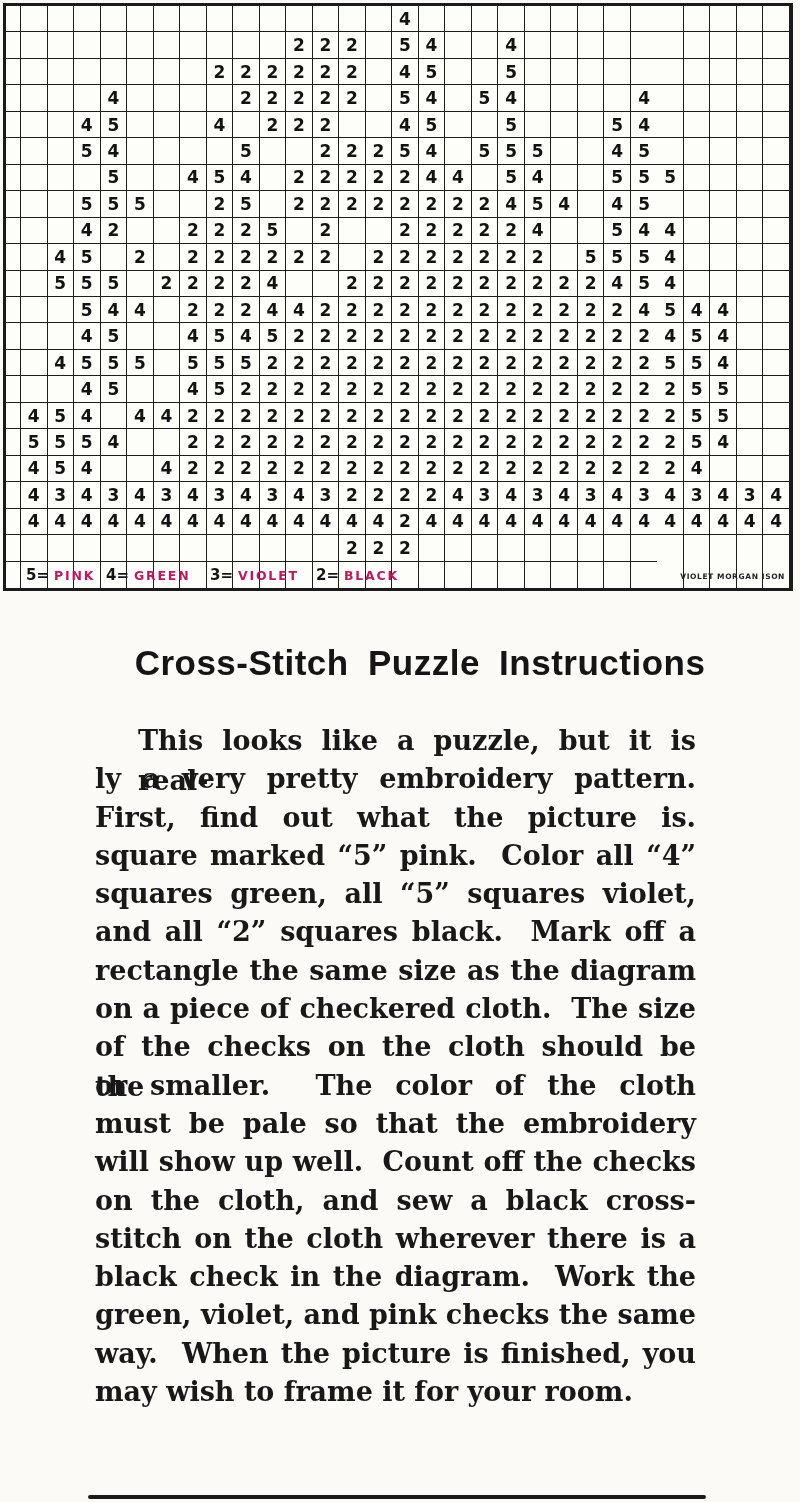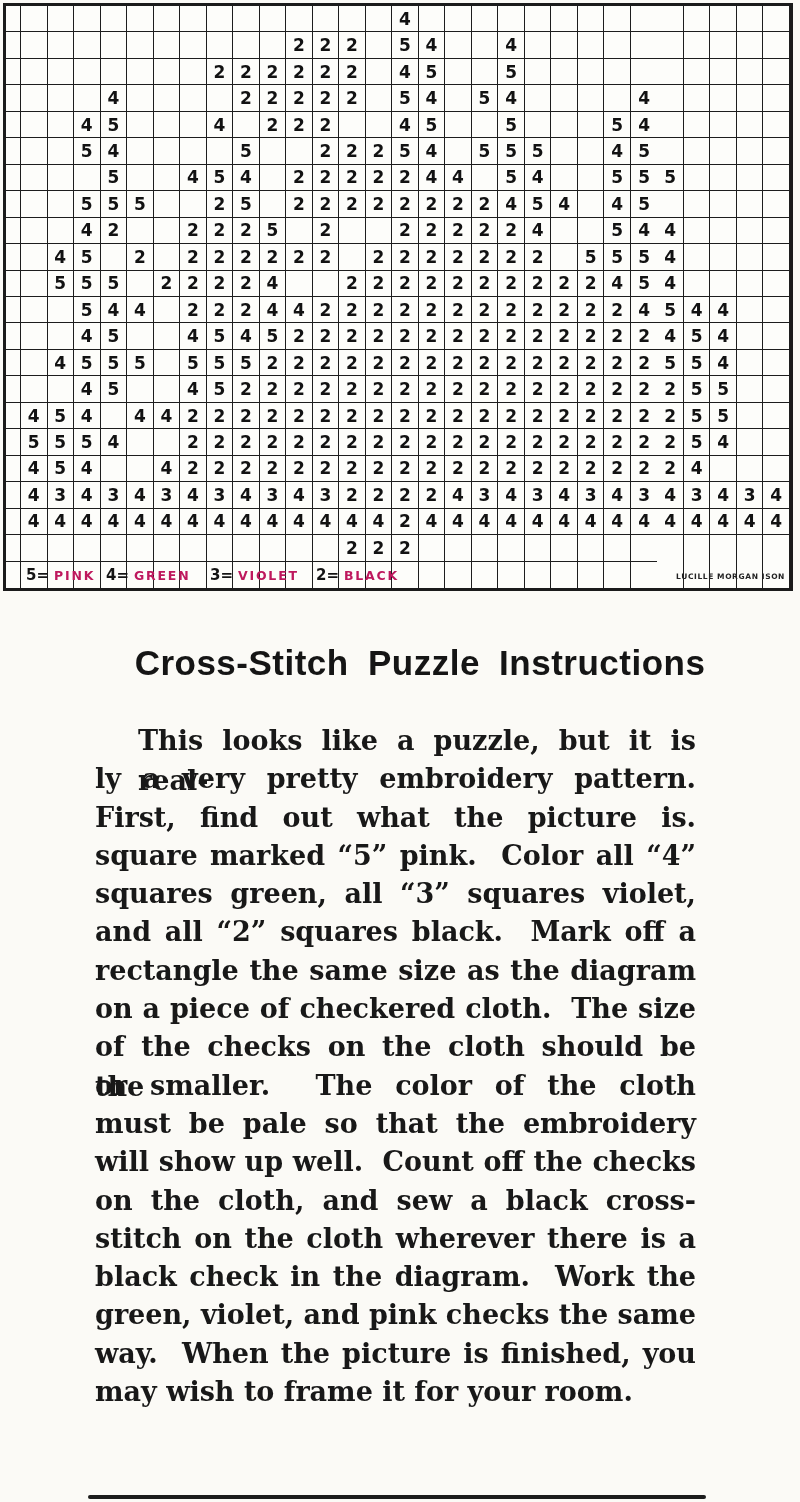--- a/index.html
+++ b/index.html
@@ -95,21 +95,21 @@
         <span class="legend-name">GREEN</span>
       </span>
     <span class="legend-item" style="left:204px">
         <span class="legend-key">3=</span>
         <span class="legend-name">VIOLET</span>
       </span>
     <span class="legend-item" style="left:310px">
         <span class="legend-key">2=</span>
         <span class="legend-name">BLACK</span>
       </span>
-    <span class="signature">LUCILLE MORGAN ISON</span>
+    <span class="signature">VIOLET MORGAN ISON</span>
   <div class="cell"></div>
       <div class="cell"></div>
       <div class="cell"></div>
       <div class="cell"></div>
       <div class="cell"></div>
       <div class="cell"></div>
       <div class="cell"></div>
       <div class="cell"></div>
       <div class="cell"></div>
       <div class="cell"></div>
@@ -766,21 +766,21 @@
     </div>
 
   <h1 class="title">Cross-Stitch Puzzle Instructions</h1>
 
   <div class="body-text" id="bodytext">
 
   <div class="line first">This looks like a puzzle, but it is real-</div>
       <div class="line">ly a very pretty embroidery pattern.</div>
       <div class="line">First, find out what the picture is.</div>
       <div class="line">square marked “5” pink.  Color all “4”</div>
-      <div class="line">squares green, all “3” squares violet,</div>
+      <div class="line">squares green, all “5” squares violet,</div>
       <div class="line">and all “2” squares black.  Mark off a</div>
       <div class="line">rectangle the same size as the diagram</div>
       <div class="line">on a piece of checkered cloth.  The size</div>
       <div class="line">of the checks on the cloth should be the</div>
       <div class="line">or smaller.  The color of the cloth</div>
       <div class="line">must be pale so that the embroidery</div>
       <div class="line">will show up well.  Count off the checks</div>
       <div class="line">on the cloth, and sew a black cross-</div>
       <div class="line">stitch on the cloth wherever there is a</div>
       <div class="line">black check in the diagram.  Work the</div>

